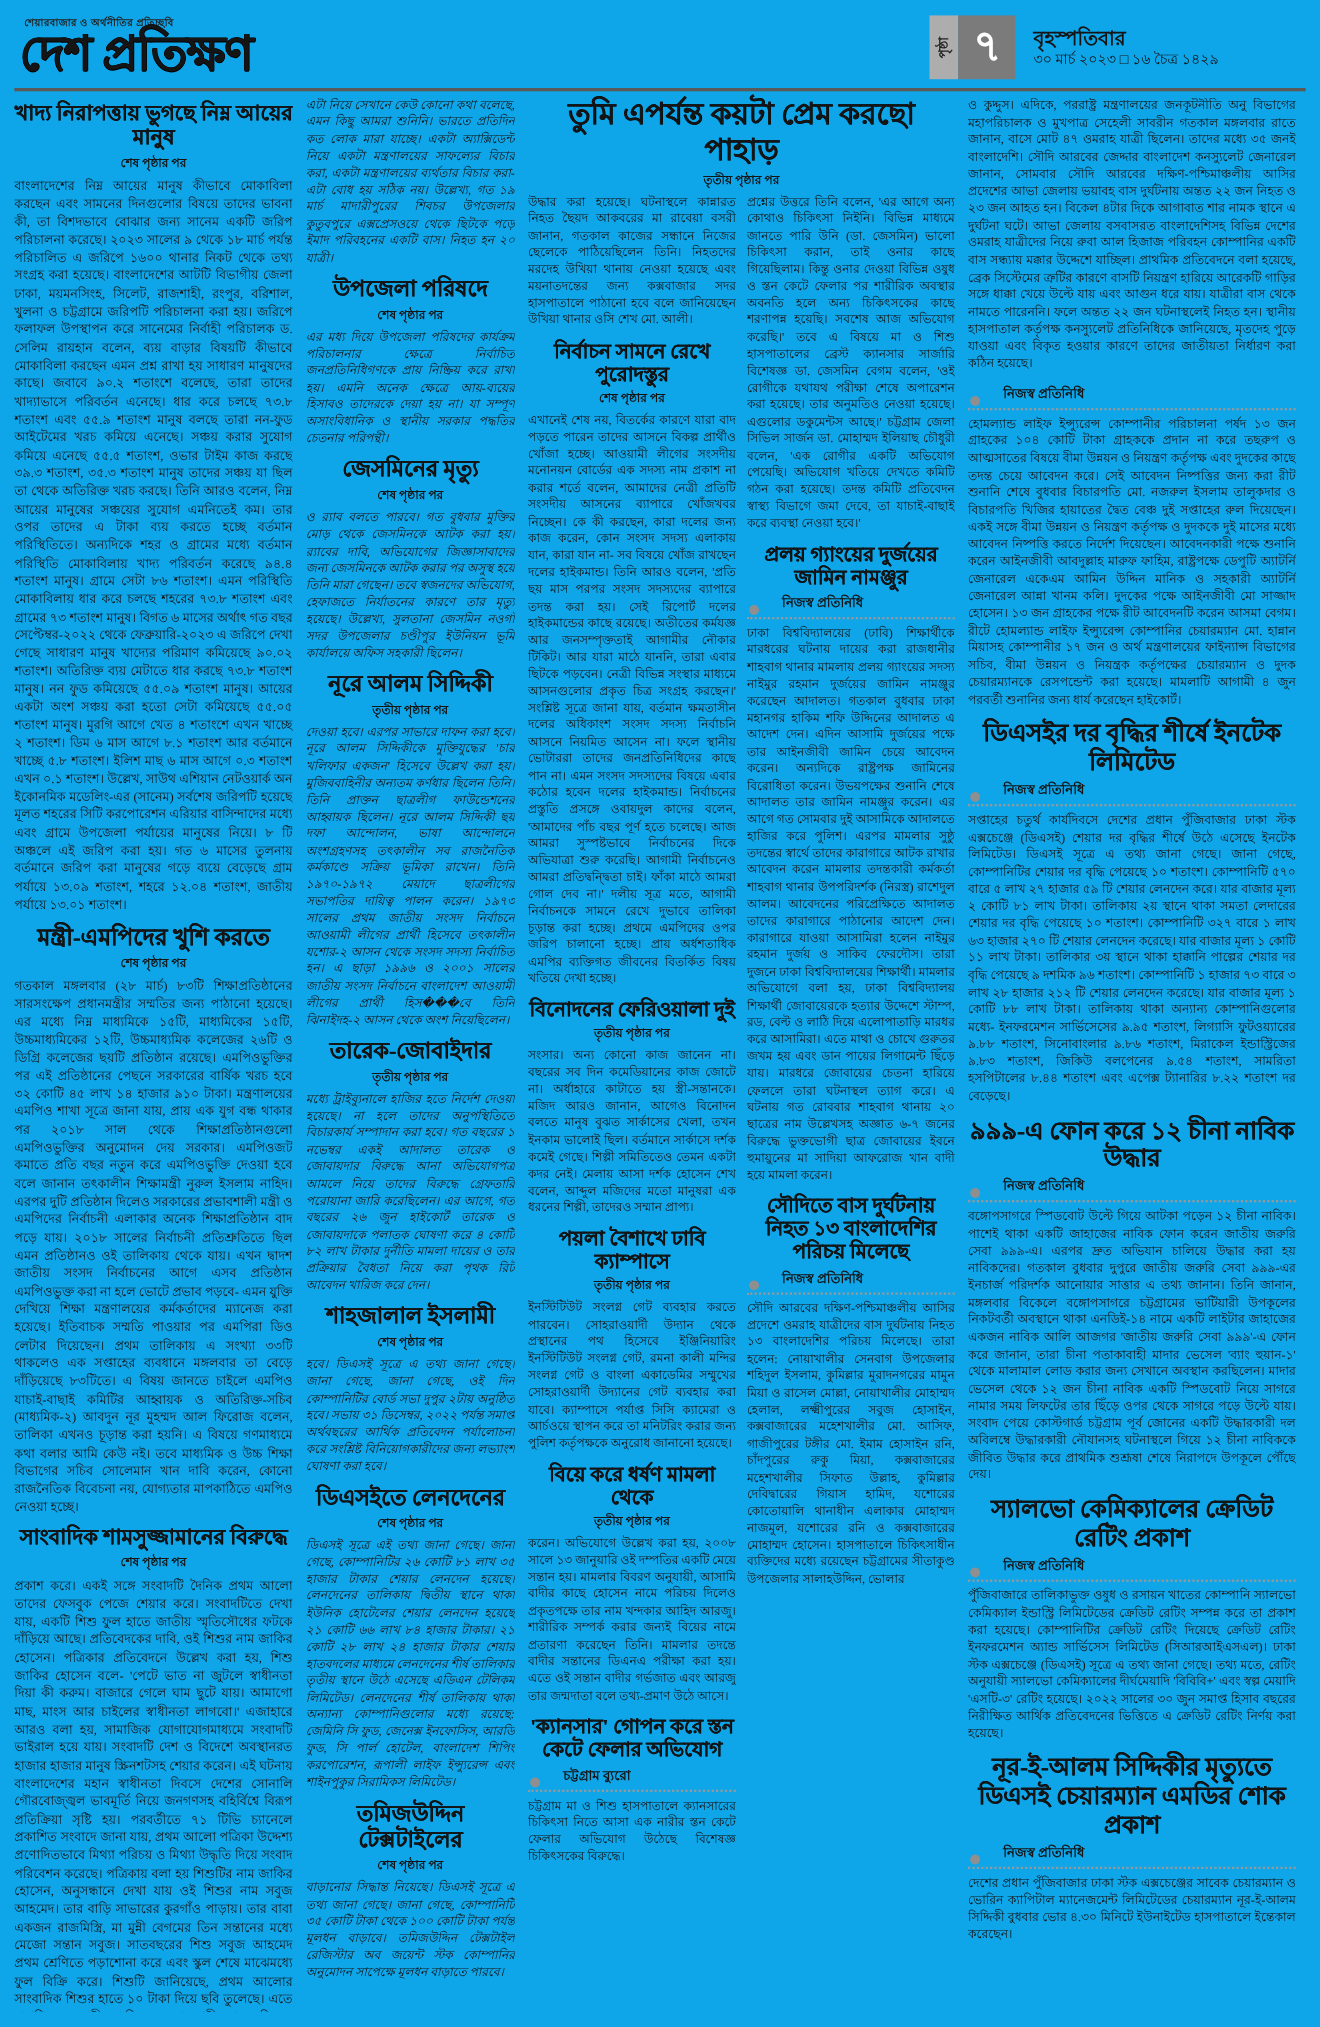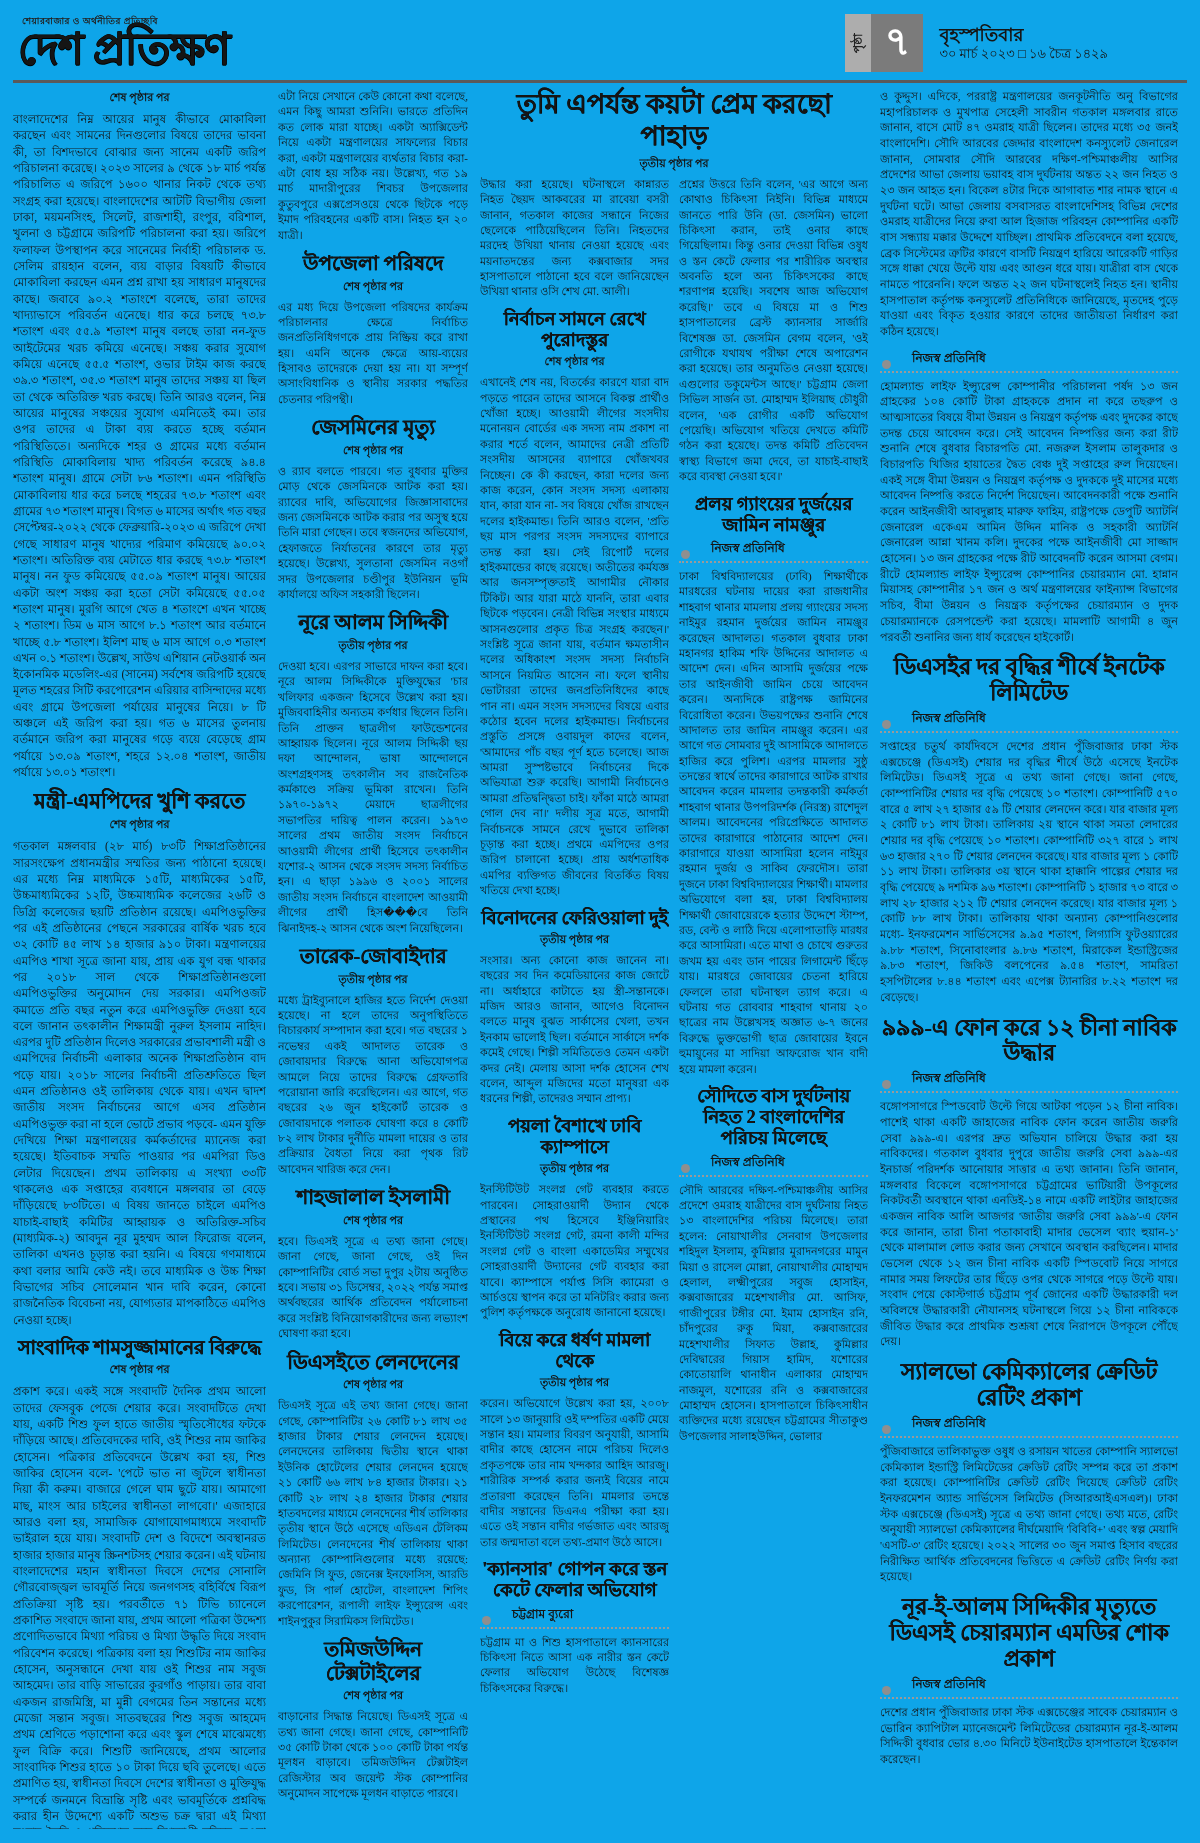--- a/index.html
+++ b/index.html
@@ -40,21 +40,21 @@
   .hl-mid{font-size:18px;}
   .hl-span{font-size:27px;margin-top:0;}
   .hl-right{font-size:22px;}
   .hl-right-xl{font-size:25px;}
   .dateline{text-align:center;font-weight:bold;font-size:11px;margin:0 0 3px 0;}
   .byline{display:flex;align-items:flex-end;gap:21px;font-weight:bold;font-size:12px;margin:3px 0 1px 2px;}
   .byline-dot{width:9px;height:9px;border-radius:50%;background:#8f8f8f;flex:0 0 auto;}
   .byline-rule{border-bottom:2px dotted #9a9a9a;margin:2px 0 6px 0;}
   .body{margin:0;text-align:justify;line-height:1.42;}
   .c1 .body{font-size:11.5px;}
-  .c2 .body{font-size:11px;line-height:1.4;}
+  .c2 .body{font-size:11px;line-height:1.4;font-style:italic;}
   .cm .body{font-size:11px;line-height:1.4;}
   .cr .body{font-size:11.2px;line-height:1.4;}
 </style>
 </head>
 <body>
 
 <div class="page">
 
   <header class="hdr">
     <div class="mast">
@@ -71,20 +71,21 @@
         <div class="dateline-top">৩০ মার্চ ২০২৩ □ ১৬ চৈত্র ১৪২৯</div>
       </div>
     </div>
   </header>
   <div class="hrule"></div>
 
   <main class="content">
 
     <section class="col c1">
       <article class="article">
+        <h2 class="hl hl-col1">খাদ্য নিরাপত্তায় ভুগছে নিম্ন আয়ের মানুষ</h2>
         <div class="dateline">শেষ পৃষ্ঠার পর</div>
         <p class="body">বাংলাদেশের নিম্ন আয়ের মানুষ কীভাবে মোকাবিলা করছেন এবং সামনের দিনগুলোর বিষয়ে তাদের ভাবনা কী, তা বিশদভাবে বোঝার জন্য সানেম একটি জরিপ পরিচালনা করেছে। ২০২৩ সালের ৯ থেকে ১৮ মার্চ পর্যন্ত পরিচালিত এ জরিপে ১৬০০ থানার নিকট থেকে তথ্য সংগ্রহ করা হয়েছে। বাংলাদেশের আটটি বিভাগীয় জেলা ঢাকা, ময়মনসিংহ, সিলেট, রাজশাহী, রংপুর, বরিশাল, খুলনা ও চট্টগ্রামে জরিপটি পরিচালনা করা হয়। জরিপে ফলাফল উপস্থাপন করে সানেমের নির্বাহী পরিচালক ড. সেলিম রায়হান বলেন, ব্যয় বাড়ার বিষয়টি কীভাবে মোকাবিলা করছেন এমন প্রশ্ন রাখা হয় সাধারণ মানুষদের কাছে। জবাবে ৯০.২ শতাংশে বলেছে, তারা তাদের খাদ্যাভাসে পরিবর্তন এনেছে। ধার করে চলছে ৭৩.৮ শতাংশ এবং ৫৫.৯ শতাংশ মানুষ বলছে তারা নন-ফুড আইটেমের খরচ কমিয়ে এনেছে। সঞ্চয় করার সুযোগ কমিয়ে এনেছে ৫৫.৫ শতাংশ, ওভার টাইম কাজ করছে ৩৯.৩ শতাংশ, ৩৫.৩ শতাংশ মানুষ তাদের সঞ্চয় যা ছিল তা থেকে অতিরিক্ত খরচ করছে। তিনি আরও বলেন, নিম্ন আয়ের মানুষের সঞ্চয়ের সুযোগ এমনিতেই কম। তার ওপর তাদের এ টাকা ব্যয় করতে হচ্ছে বর্তমান পরিস্থিতিতে। অন্যদিকে শহর ও গ্রামের মধ্যে বর্তমান পরিস্থিতি মোকাবিলায় খাদ্য পরিবর্তন করেছে ৯৪.৪ শতাংশ মানুষ। গ্রামে সেটা ৮৬ শতাংশ। এমন পরিস্থিতি মোকাবিলায় ধার করে চলছে শহরের ৭৩.৮ শতাংশ এবং গ্রামের ৭৩ শতাংশ মানুষ। বিগত ৬ মাসের অর্থাৎ গত বছর সেপ্টেম্বর-২০২২ থেকে ফেব্রুয়ারি-২০২৩ এ জরিপে দেখা গেছে সাধারণ মানুষ খাদ্যের পরিমাণ কমিয়েছে ৯০.০২ শতাংশ। অতিরিক্ত ব্যয় মেটাতে ধার করছে ৭৩.৮ শতাংশ মানুষ। নন ফুড কমিয়েছে ৫৫.০৯ শতাংশ মানুষ। আয়ের একটা অংশ সঞ্চয় করা হতো সেটা কমিয়েছে ৫৫.০৫ শতাংশ মানুষ। মুরগি আগে খেত ৪ শতাংশে এখন খাচ্ছে ২ শতাংশ। ডিম ৬ মাস আগে ৮.১ শতাংশ আর বর্তমানে খাচ্ছে ৫.৮ শতাংশ। ইলিশ মাছ ৬ মাস আগে ০.৩ শতাংশ এখন ০.১ শতাংশ। উল্লেখ, সাউথ এশিয়ান নেটওয়ার্ক অন ইকোনমিক মডেলিং-এর (সানেম) সর্বশেষ জরিপটি হয়েছে মূলত শহরের সিটি করপোরেশন এরিয়ার বাসিন্দাদের মধ্যে এবং গ্রামে উপজেলা পর্যায়ের মানুষের নিয়ে। ৮ টি অঞ্চলে এই জরিপ করা হয়। গত ৬ মাসের তুলনায় বর্তমানে জরিপ করা মানুষের গড়ে ব্যয়ে বেড়েছে গ্রাম পর্যায়ে ১৩.০৯ শতাংশ, শহরে ১২.০৪ শতাংশ, জাতীয় পর্যায়ে ১৩.০১ শতাংশ।</p>
       </article>
       <article class="article">
         <h2 class="hl hl-col1b">মন্ত্রী-এমপিদের খুশি করতে</h2>
         <div class="dateline">শেষ পৃষ্ঠার পর</div>
         <p class="body">গতকাল মঙ্গলবার (২৮ মার্চ) ৮৩টি শিক্ষাপ্রতিষ্ঠানের সারসংক্ষেপ প্রধানমন্ত্রীর সম্মতির জন্য পাঠানো হয়েছে। এর মধ্যে নিম্ন মাধ্যমিকে ১৫টি, মাধ্যমিকের ১৫টি, উচ্চমাধ্যমিকের ১২টি, উচ্চমাধ্যমিক কলেজের ২৬টি ও ডিগ্রি কলেজের ছয়টি প্রতিষ্ঠান রয়েছে। এমপিওভুক্তির পর এই প্রতিষ্ঠানের পেছনে সরকারের বার্ষিক খরচ হবে ৩২ কোটি ৪৫ লাখ ১৪ হাজার ৯১০ টাকা। মন্ত্রণালয়ের এমপিও শাখা সূত্রে জানা যায়, প্রায় এক যুগ বন্ধ থাকার পর ২০১৮ সাল থেকে শিক্ষাপ্রতিষ্ঠানগুলো এমপিওভুক্তির অনুমোদন দেয় সরকার। এমপিওজট কমাতে প্রতি বছর নতুন করে এমপিওভুক্তি দেওয়া হবে বলে জানান তৎকালীন শিক্ষামন্ত্রী নুরুল ইসলাম নাহিদ। এরপর দুটি প্রতিষ্ঠান দিলেও সরকারের প্রভাবশালী মন্ত্রী ও এমপিদের নির্বাচনী এলাকার অনেক শিক্ষাপ্রতিষ্ঠান বাদ পড়ে যায়। ২০১৮ সালের নির্বাচনী প্রতিশ্রুতিতে ছিল এমন প্রতিষ্ঠানও ওই তালিকায় থেকে যায়। এখন দ্বাদশ জাতীয় সংসদ নির্বাচনের আগে এসব প্রতিষ্ঠান এমপিওভুক্ত করা না হলে ভোটে প্রভাব পড়বে- এমন যুক্তি দেখিয়ে শিক্ষা মন্ত্রণালয়ের কর্মকর্তাদের ম্যানেজ করা হয়েছে। ইতিবাচক সম্মতি পাওয়ার পর এমপিরা ডিও লেটার দিয়েছেন। প্রথম তালিকায় এ সংখ্যা ৩৩টি থাকলেও এক সপ্তাহের ব্যবধানে মঙ্গলবার তা বেড়ে দাঁড়িয়েছে ৮৩টিতে। এ বিষয় জানতে চাইলে এমপিও যাচাই-বাছাই কমিটির আহ্বায়ক ও অতিরিক্ত-সচিব (মাধ্যমিক-২) আবদুন নূর মুহম্মদ আল ফিরোজ বলেন, তালিকা এখনও চূড়ান্ত করা হয়নি। এ বিষয়ে গণমাধ্যমে কথা বলার আমি কেউ নই। তবে মাধ্যমিক ও উচ্চ শিক্ষা বিভাগের সচিব সোলেমান খান দাবি করেন, কোনো রাজনৈতিক বিবেচনা নয়, যোগ্যতার মাপকাঠিতে এমপিও নেওয়া হচ্ছে।</p>
       </article>
       <article class="article">
         <h2 class="hl hl-col1">সাংবাদিক শামসুজ্জামানের বিরুদ্ধে</h2>
@@ -182,21 +183,21 @@
           <article class="article">
             <h2 class="hl hl-mid">প্রলয় গ্যাংয়ের দুর্জয়ের জামিন নামঞ্জুর</h2>
             <div class="byline">
               <span class="byline-dot"></span>
               <span>নিজস্ব প্রতিনিধি</span>
             </div>
             <div class="byline-rule"></div>
             <p class="body">ঢাকা বিশ্ববিদ্যালয়ের (ঢাবি) শিক্ষার্থীকে মারধরের ঘটনায় দায়ের করা রাজধানীর শাহবাগ থানার মামলায় প্রলয় গ্যাংয়ের সদস্য নাইমুর রহমান দুর্জয়ের জামিন নামঞ্জুর করেছেন আদালত। গতকাল বুধবার ঢাকা মহানগর হাকিম শফি উদ্দিনের আদালত এ আদেশ দেন। এদিন আসামি দুর্জয়ের পক্ষে তার আইনজীবী জামিন চেয়ে আবেদন করেন। অন্যদিকে রাষ্ট্রপক্ষ জামিনের বিরোধিতা করেন। উভয়পক্ষের শুনানি শেষে আদালত তার জামিন নামঞ্জুর করেন। এর আগে গত সোমবার দুই আসামিকে আদালতে হাজির করে পুলিশ। এরপর মামলার সুষ্ঠু তদন্তের স্বার্থে তাদের কারাগারে আটক রাখার আবেদন করেন মামলার তদন্তকারী কর্মকর্তা শাহবাগ থানার উপপরিদর্শক (নিরস্ত্র) রাশেদুল আলম। আবেদনের পরিপ্রেক্ষিতে আদালত তাদের কারাগারে পাঠানোর আদেশ দেন। কারাগারে যাওয়া আসামিরা হলেন নাইমুর রহমান দুর্জয় ও সাকিব ফেরদৌস। তারা দুজনে ঢাকা বিশ্ববিদ্যালয়ের শিক্ষার্থী। মামলার অভিযোগে বলা হয়, ঢাকা বিশ্ববিদ্যালয় শিক্ষার্থী জোবায়েরকে হত্যার উদ্দেশে স্টাম্প, রড, বেল্ট ও লাঠি দিয়ে এলোপাতাড়ি মারধর করে আসামিরা। এতে মাথা ও চোখে গুরুতর জখম হয় এবং ডান পায়ের লিগামেন্ট ছিঁড়ে যায়। মারধরে জোবায়ের চেতনা হারিয়ে ফেললে তারা ঘটনাস্থল ত্যাগ করে। এ ঘটনায় গত রোববার শাহবাগ থানায় ২০ ছাত্রের নাম উল্লেখসহ অজ্ঞাত ৬-৭ জনের বিরুদ্ধে ভুক্তভোগী ছাত্র জোবায়ের ইবনে হুমায়ুনের মা সাদিয়া আফরোজ খান বাদী হয়ে মামলা করেন।</p>
           </article>
           <article class="article">
-            <h2 class="hl hl-mid">সৌদিতে বাস দুর্ঘটনায় নিহত 2 বাংলাদেশির পরিচয় মিলেছে</h2>
+            <h2 class="hl hl-mid">সৌদিতে বাস দুর্ঘটনায় নিহত ১৩ বাংলাদেশির পরিচয় মিলেছে</h2>
             <div class="byline">
               <span class="byline-dot"></span>
               <span>নিজস্ব প্রতিনিধি</span>
             </div>
             <div class="byline-rule"></div>
             <p class="body">সৌদি আরবের দক্ষিণ-পশ্চিমাঞ্চলীয় আসির প্রদেশে ওমরাহ যাত্রীদের বাস দুর্ঘটনায় নিহত ১৩ বাংলাদেশির পরিচয় মিলেছে। তারা হলেন: নোয়াখালীর সেনবাগ উপজেলার শহিদুল ইসলাম, কুমিল্লার মুরাদনগরের মামুন মিয়া ও রাসেল মোল্লা, নোয়াখালীর মোহাম্মদ হেলাল, লক্ষ্মীপুরের সবুজ হোসাইন, কক্সবাজারের মহেশখালীর মো. আসিফ, গাজীপুরের টঙ্গীর মো. ইমাম হোসাইন রনি, চাঁদপুরের রুকু মিয়া, কক্সবাজারের মহেশখালীর সিফাত উল্লাহ, কুমিল্লার দেবিদ্বারের গিয়াস হামিদ, যশোরের কোতোয়ালি থানাধীন এলাকার মোহাম্মদ নাজমুল, যশোরের রনি ও কক্সবাজারের মোহাম্মদ হোসেন। হাসপাতালে চিকিৎসাধীন ব্যক্তিদের মধ্যে রয়েছেন চট্টগ্রামের সীতাকুণ্ড উপজেলার সালাহউদ্দিন, ভোলার</p>
           </article>
         </div>
 
       </div>

